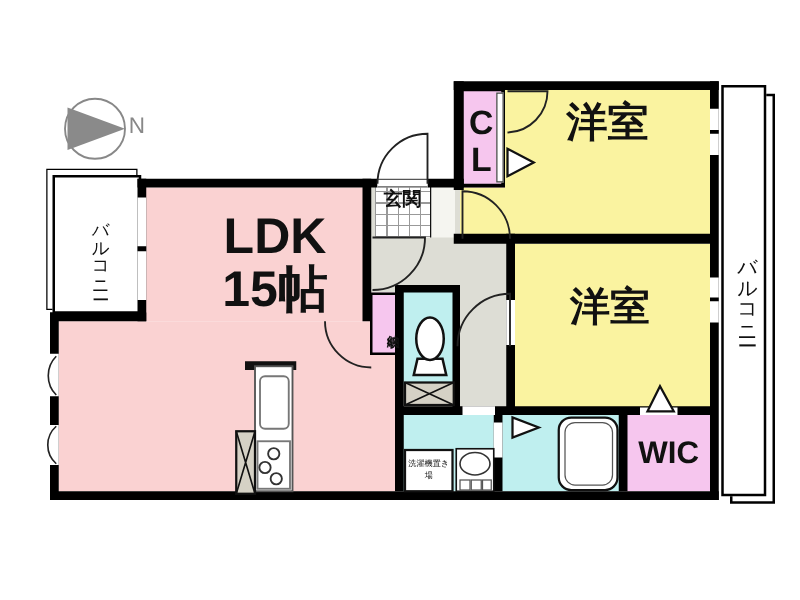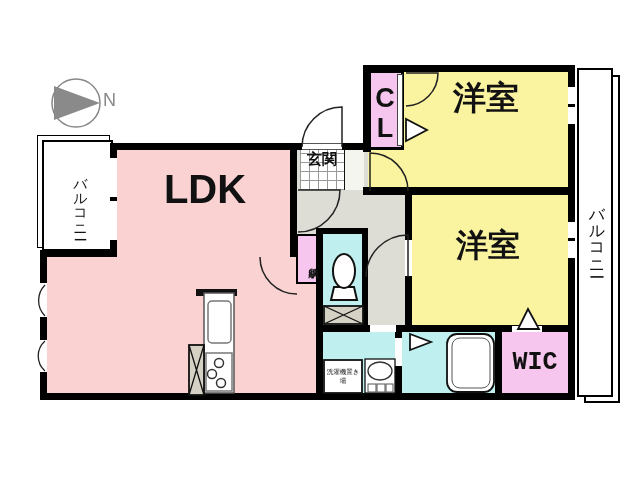--- a/index.html
+++ b/index.html
@@ -135,39 +135,40 @@
       <rect x="386" y="384" width="7" height="8" fill="#fff" stroke="#555" stroke-width="1"></rect>
     </g>
     <g>
       <rect x="447" y="334" width="47" height="58" rx="10" fill="#fff" stroke="#111" stroke-width="1.8"></rect>
       <rect x="452" y="338" width="38" height="50" rx="8" fill="none" stroke="#555" stroke-width="1"></rect>
     </g>
   </svg>
 
   <div class="label" style="left:103px;top:91px;font-size:18px;font-weight:normal;color:#888;">N</div>
 
-  <div class="label" style="left:110px;top:168px;width:190px;font-size:40px;">
+  <div class="label" style="left:125px;top:168px;width:190px;font-size:40px;">
     <div>LDK</div>
+    <div>15帖</div>
   </div>
 
   <div class="label" style="left:398px;top:80px;width:176px;font-size:33px;">
     <div>洋室</div>
   </div>
 
   <div class="label" style="left:400px;top:228px;width:176px;font-size:32px;">
     <div>洋室</div>
   </div>
 
   <div class="label vtext upright" style="left:371px;top:80px;width:28px;height:66px;font-size:27px;">CL</div>
 
   <div class="label" style="left:299px;top:153px;width:46px;font-size:15px;font-family:Liberation Mono, monospace;">玄関</div>
 
   <div class="label vtext upright" style="left:299px;top:238px;width:19px;height:44px;font-size:10px;">収納</div>
 
-  <div class="label" style="left:502px;top:349px;width:66px;font-size:25px;font-family:Liberation Mono, monospace;">WIC</div>
+  <div class="label" style="left:502px;top:349px;width:66px;font-size:25px;font-family:Liberation Sans, sans-serif;">WIC</div>
 
   <div class="label" style="left:325px;top:362px;width:36px;height:29px;font-size:6.5px;font-weight:normal;display:flex;align-items:center;justify-content:center;line-height:1.3;">洗濯機置き場</div>
 
   <div class="label vtext" style="left:67px;top:152px;width:21px;height:96px;font-size:14px;font-weight:normal;">バルコニー</div>
 
   <div class="label vtext" style="left:583px;top:162px;width:23px;height:140px;font-size:16px;font-weight:normal;">バルコニー</div>
 
 </div>
 
 </body></html>

